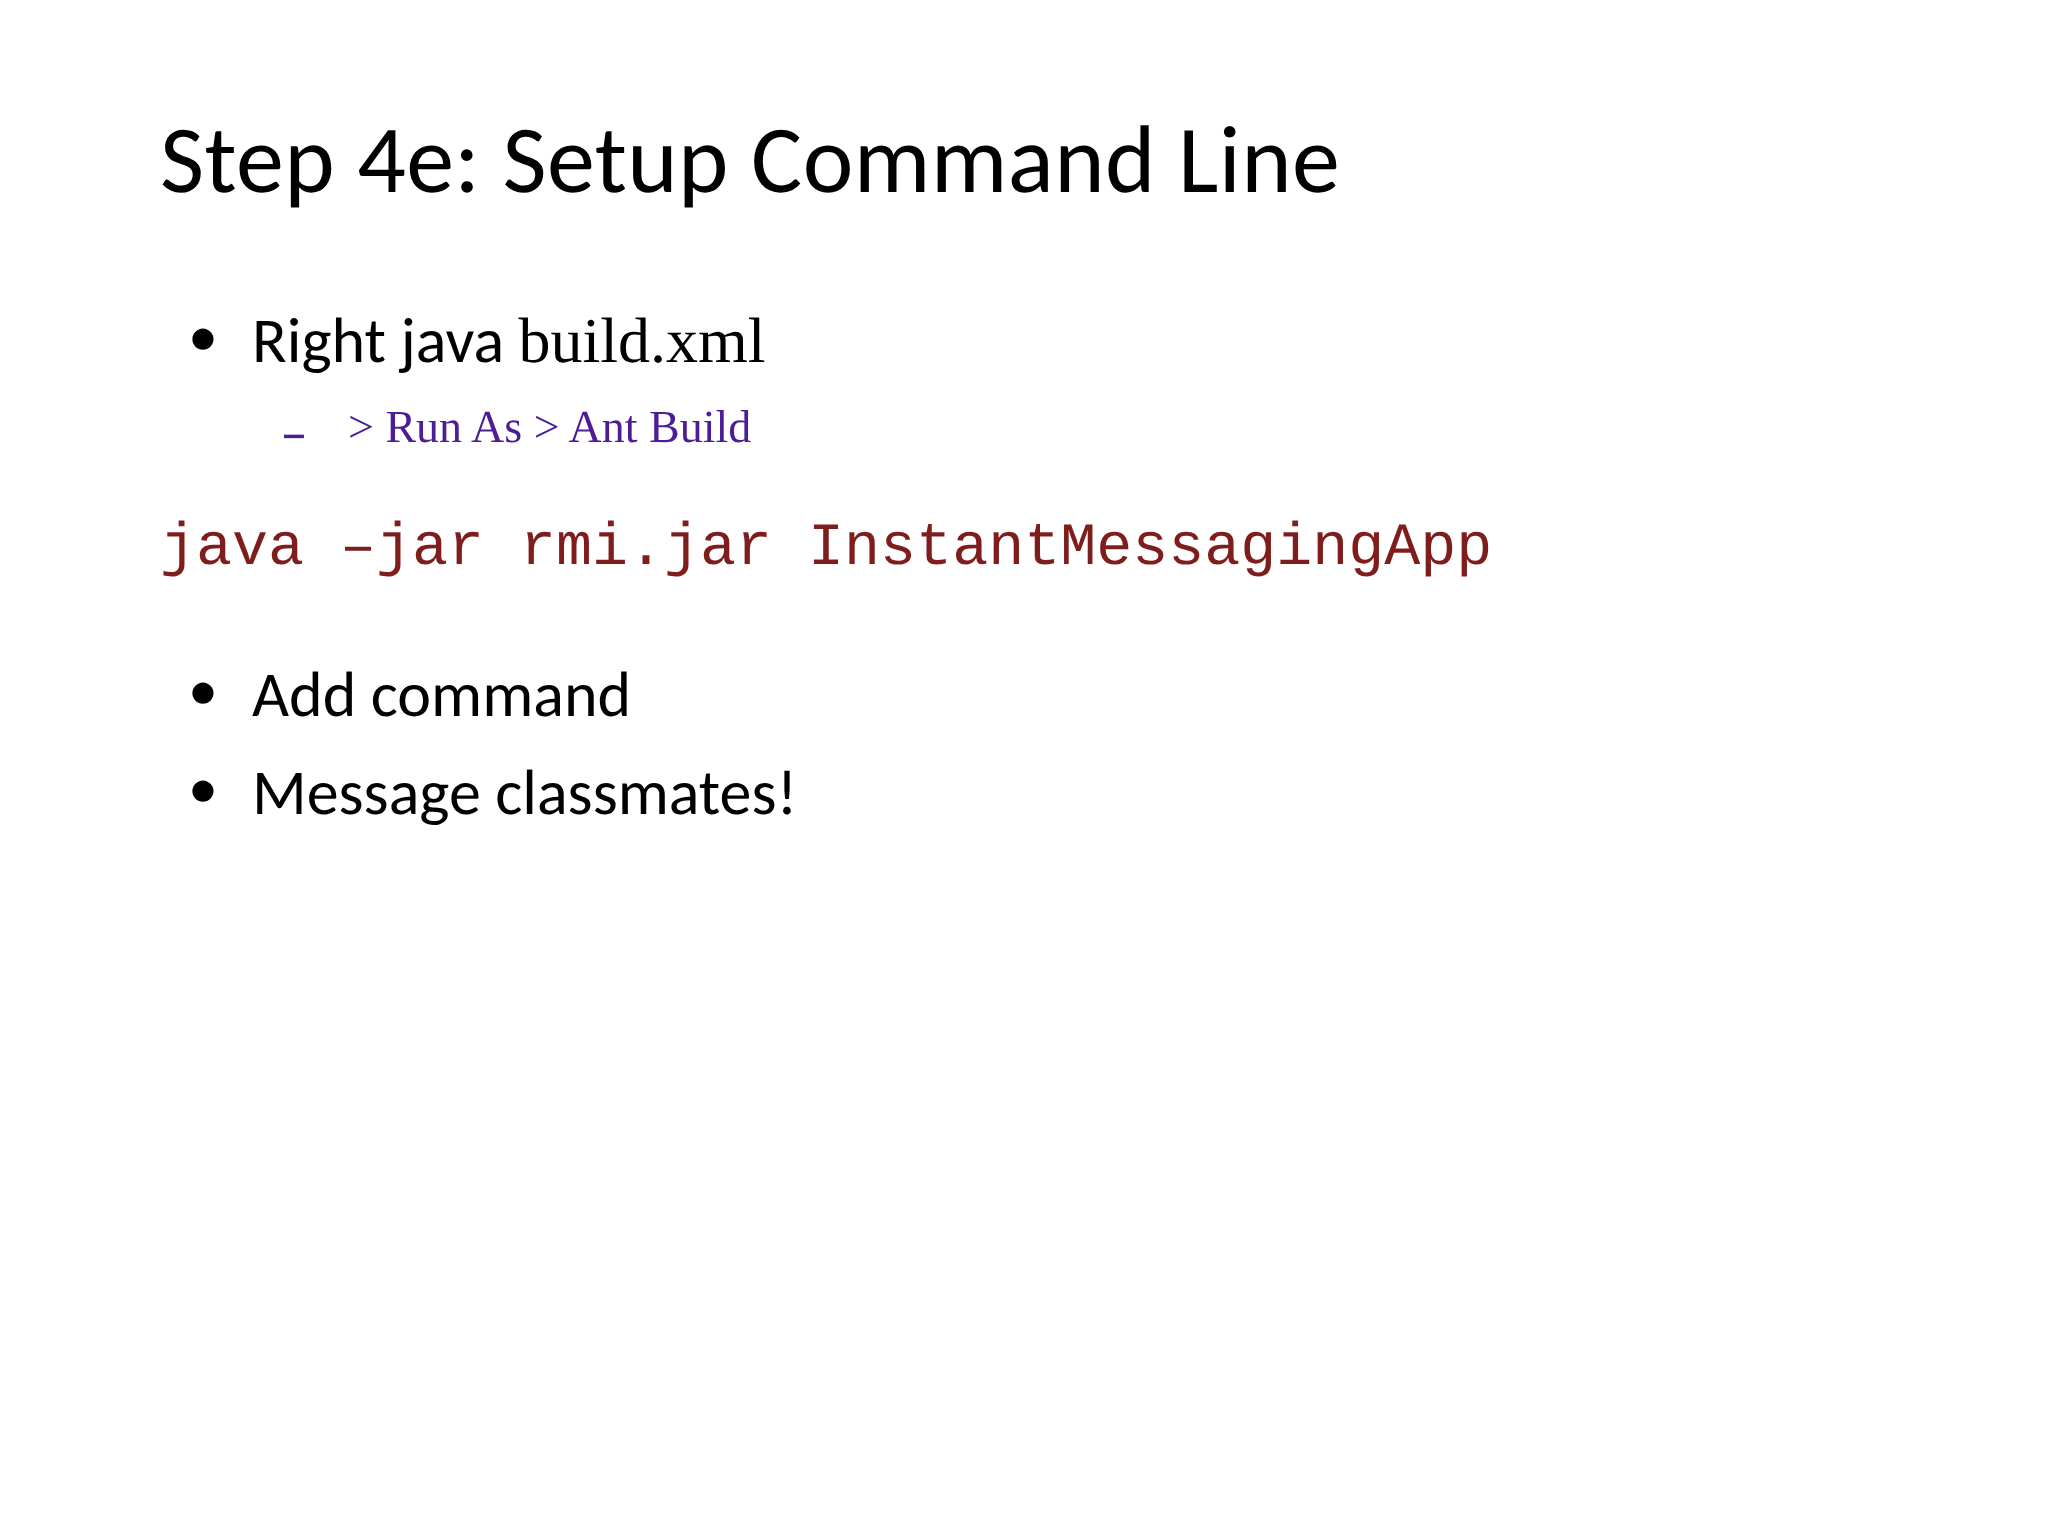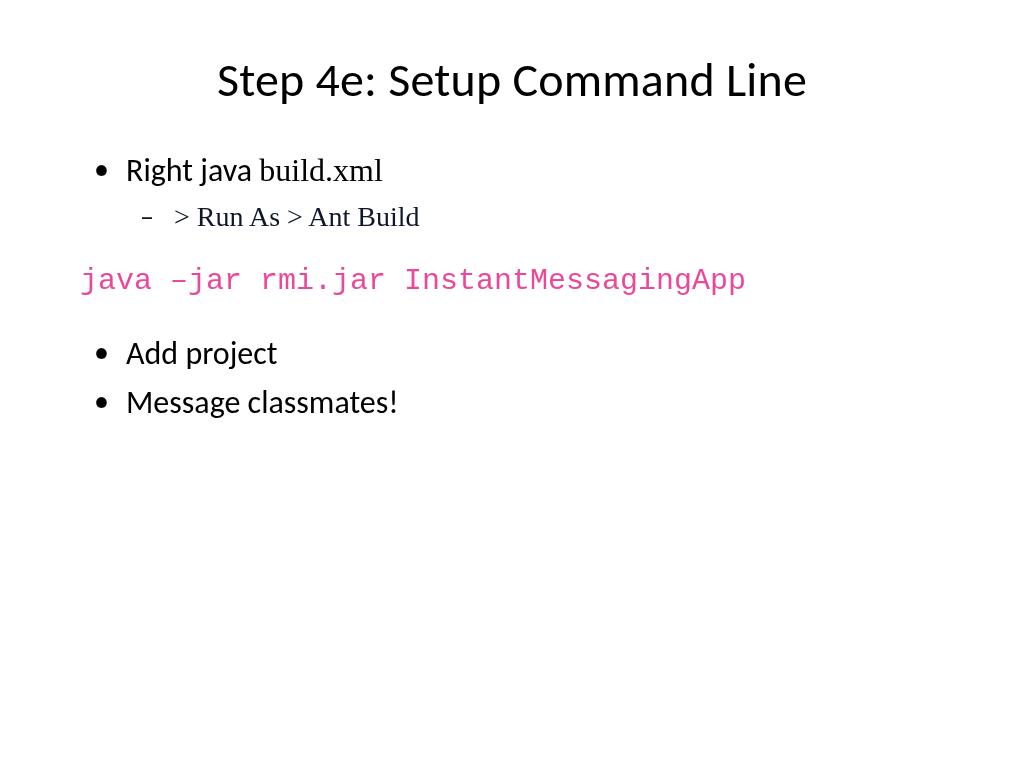--- a/index.html
+++ b/index.html
@@ -14,21 +14,21 @@
   .slide {
     width: 1024px;
     height: 768px;
     position: relative;
     box-sizing: border-box;
     padding: 50px 80px 40px 80px;
   }
   .title {
     font-size: 48px;
     font-weight: 400;
-    text-align: center;
+    text-align: left;
     margin: 0 0 40px 0;
     letter-spacing: 0.2px;
   }
   ul.top {
     list-style: none;
     padding: 0;
     margin: 0;
   }
   ul.top > li {
     font-size: 32px;
@@ -44,41 +44,41 @@
     top: 0;
     font-size: 30px;
     line-height: 1.35;
   }
   ul.sub {
     list-style: none;
     padding: 0;
     margin: 6px 0 6px 0;
   }
   ul.sub > li {
-    font-size: 28px;
+    font-size: 23px;
     line-height: 1.35;
     padding-left: 48px;
     position: relative;
-    color: #0f172a;
+    color: #4c1d95;
   }
   ul.sub > li::before {
     content: "–";
     position: absolute;
     left: 14px;
     top: 0;
     font-size: 28px;
   }
   .mono {
     font-family: Liberation Serif, serif;
   }
   .cmdline {
     font-family: "Courier New", Courier, monospace;
     font-size: 30px;
     margin: 28px 0 34px 0;
-    color: #ec4899;
+    color: #7f1d1d;
     white-space: nowrap;
   }
   .gap-after {
     margin-bottom: 10px;
   }
 </style>
 </head>
 <body>
 
 <div class="slide">
@@ -89,16 +89,16 @@
       <span>Right java </span><span class="mono">build.xml</span>
       <ul class="sub">
         <li><span class="mono">&gt; Run As &gt; Ant Build</span></li>
       </ul>
     </li>
   </ul>
 
   <div class="cmdline">java –jar rmi.jar InstantMessagingApp</div>
 
   <ul class="top">
-    <li><span>Add project</span></li>
+    <li><span>Add command</span></li>
     <li><span>Message classmates!</span></li>
   </ul>
 </div>
 
 </body></html>

